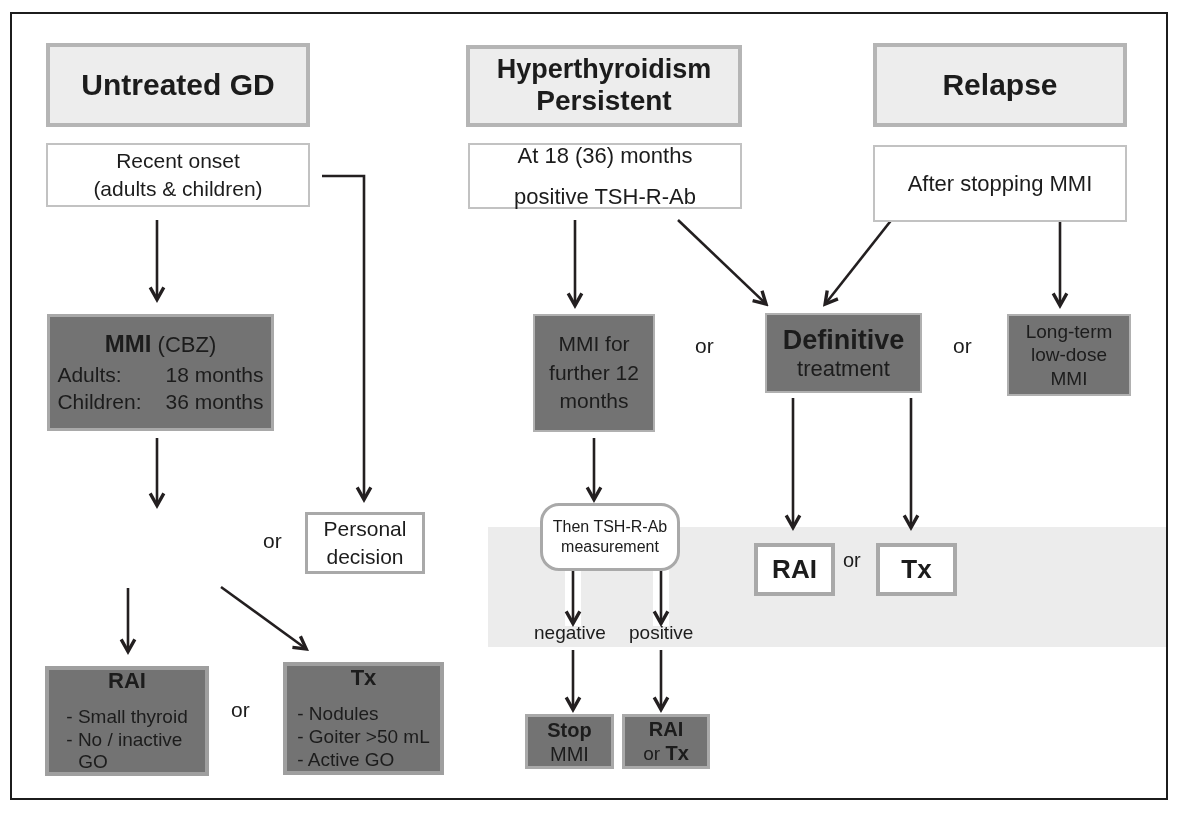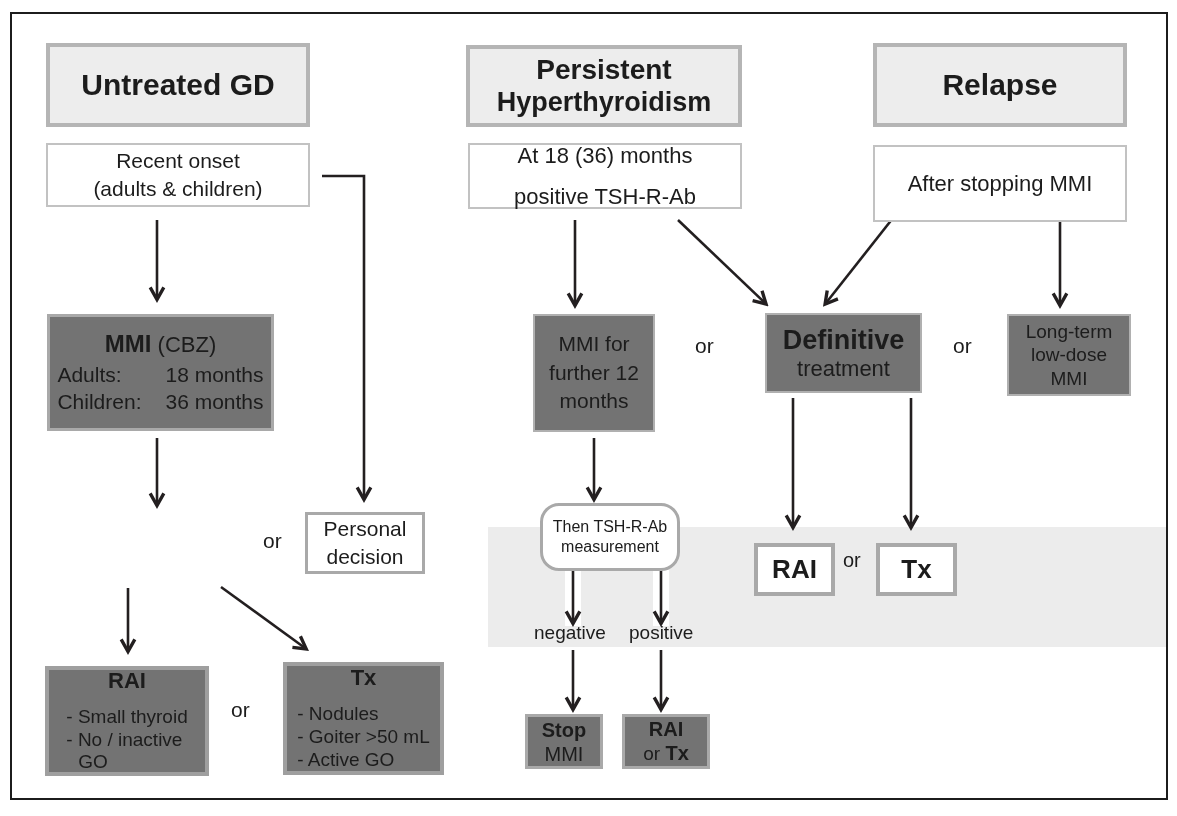--- a/index.html
+++ b/index.html
@@ -107,22 +107,22 @@
   <div class="box thick" style="left:283px;top:662px;width:161px;height:113px;">
     <div class="b" style="font-size:22px;">Tx</div>
     <div class="items">
       <div>- Nodules</div>
       <div>- Goiter &gt;50 mL</div>
       <div>- Active GO</div>
     </div>
   </div>
 
   <div class="box hdr" style="left:466px;top:45px;width:276px;height:82px;font-size:28px;line-height:1.15;">
+    <span style="font-size:27px;">Hyperthyroidism</span>
     <span>Persistent</span>
-    <span style="font-size:27px;">Hyperthyroidism</span>
   </div>
 
   <div class="box white thin t22" style="left:468px;top:143px;width:274px;height:66px;gap:11px;">
     <span>At 18 (36) months</span>
     <span>positive TSH-R-Ab</span>
   </div>
 
   <div class="box lite t21" style="left:533px;top:314px;width:122px;height:118px;">
     <span>MMI for</span>
     <span>further 12</span>
@@ -137,21 +137,21 @@
   </div>
 
   <div class="box white mid" style="left:540px;top:503px;width:140px;height:68px;font-size:16px;line-height:1.25;border-radius:19px;">
     <span>Then TSH-R-Ab</span>
     <span>measurement</span>
   </div>
 
   <span class="lbl" style="left:534px;top:622px;font-size:19px;">negative</span>
   <span class="lbl" style="left:629px;top:622px;font-size:19px;">positive</span>
 
-  <div class="box mid" style="left:525px;top:714px;width:78px;height:55px;font-size:20px;line-height:1.2;">
+  <div class="box mid" style="left:525px;top:714px;width:89px;height:55px;font-size:20px;line-height:1.2;">
     <span class="b">Stop</span>
     <span>MMI</span>
   </div>
 
   <div class="box mid" style="left:622px;top:714px;width:88px;height:55px;font-size:20px;line-height:1.2;">
     <span class="b">RAI</span>
     <span><span style="font-size:19px;">or </span><span class="b">Tx</span></span>
   </div>
 
   <div class="box white" style="left:754px;top:543px;width:81px;height:53px;border:4px solid #a9a9a9;">

